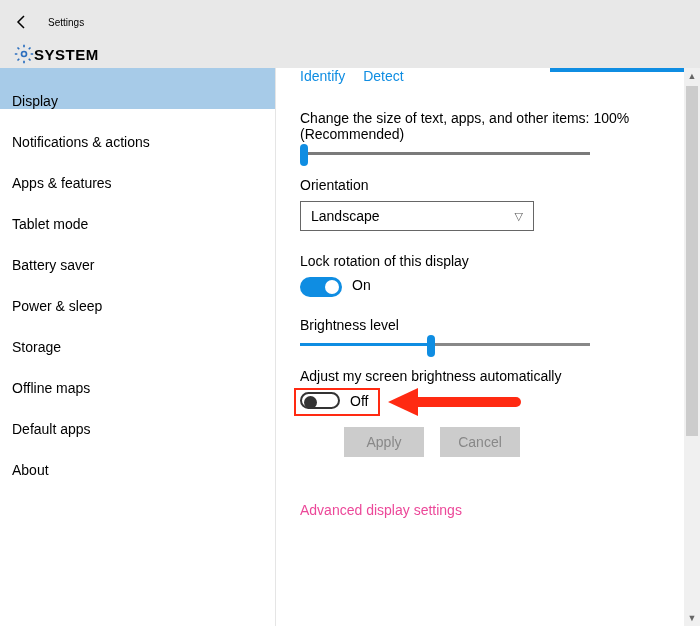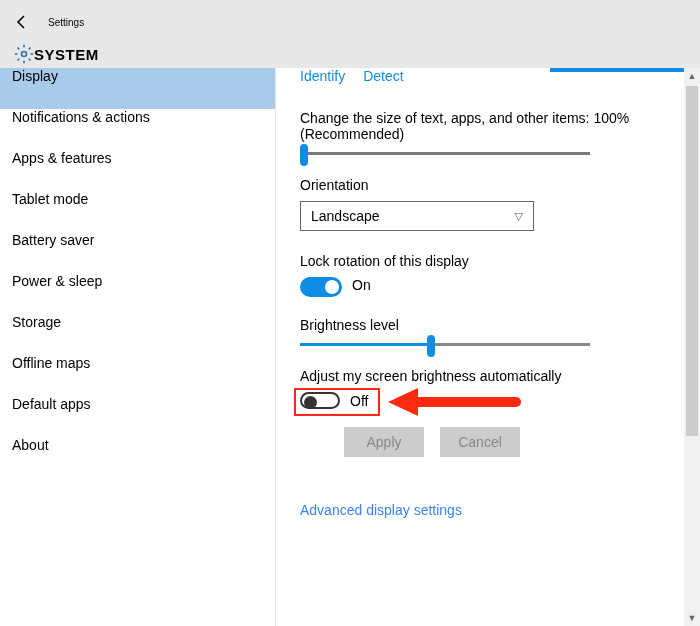--- a/index.html
+++ b/index.html
@@ -52,21 +52,21 @@
   }
   .sidebar {
     width: 276px;
     border-right: 1px solid #e5e5e5;
     background: #fff;
     padding-top: 0;
   }
   .sidebar-item {
     height: 41px;
     display: flex;
-    align-items: flex-start;
+    align-items: flex-end;
     padding-left: 12px;
     font-size: 14px;
     cursor: pointer;
   }
   .sidebar-item.active {
     background: #a7cbe8;
   }
   .main {
     flex: 1;
     padding: 0 0 0 24px;
@@ -206,21 +206,21 @@
     width: 80px;
     height: 30px;
     background: #ccc;
     color: #888;
     display: flex;
     align-items: center;
     justify-content: center;
     font-size: 14px;
   }
   .adv-link {
-    color: #3b82f6;
+    color: #ec4899;
     font-size: 14px;
     cursor: pointer;
     margin-top: 45px;
   }
   .arrow-annotation {
     position: absolute;
     pointer-events: none;
   }
   .scrollbar {
     position: absolute;

